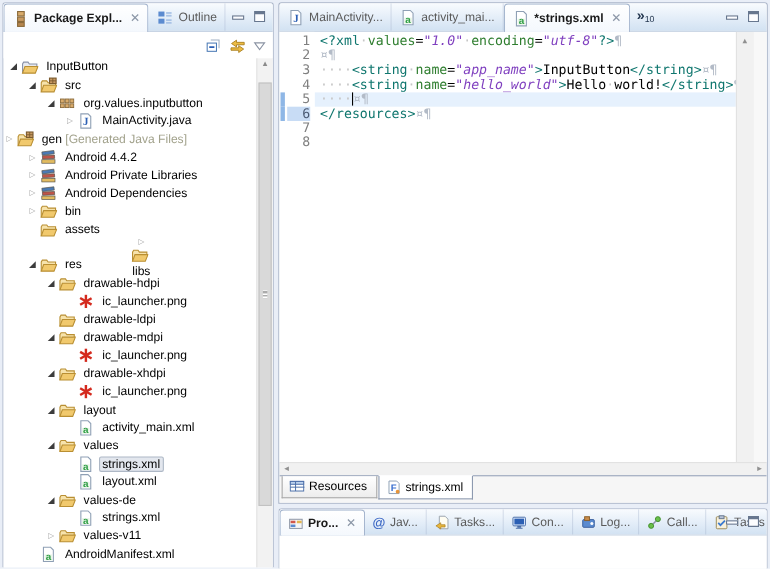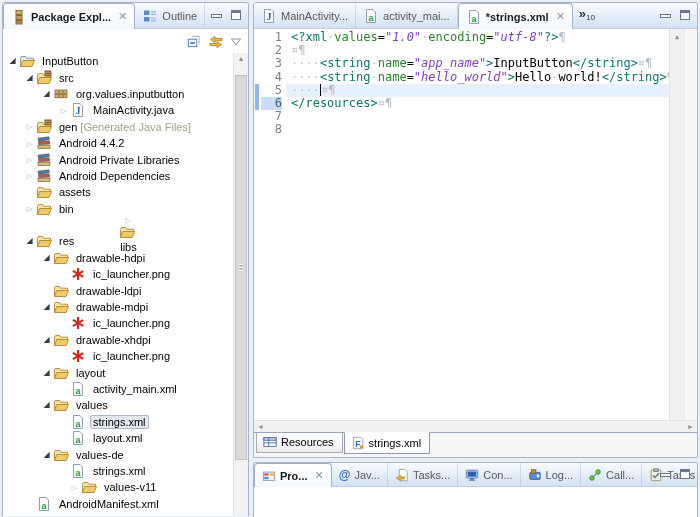--- a/index.html
+++ b/index.html
@@ -189,21 +189,21 @@
       <div class="trow" style="padding-left: 55px;">
         <span class="arrow">▷</span>
         <span class="icon ticon">
           <svg width="16" height="16" viewBox="0 0 16 16">
             <path d="M3.5 1.5h6.5l2.5 2.5v10.5H3.5z" fill="#fff" stroke="#8fa0b5"></path>
             <text x="8" y="12" font-size="10" font-weight="bold" fill="#2b5fb4" text-anchor="middle" font-family="Liberation Serif,serif">J</text>
           </svg>
         </span>
         <span class="tlabel">MainActivity.java</span>
       </div>
-      <div class="trow" style="padding-left: 21px; align-items: center;">
+      <div class="trow" style=" align-items: center;">
         <span class="arrow">▷</span>
         <span class="icon ticon">
           <svg width="16" height="16" viewBox="0 0 16 16">
             <path d="M1.5 13.5V5.2l1-1.7h4l1.2 1.7h6.8v2.3" fill="#f7e3ac" stroke="#b98f33"></path>
             <path d="M1.5 13.5l2.2-6h11.8l-2.4 6z" fill="#f1c96d" stroke="#b98f33"></path>
             <rect x="9" y="1" width="6" height="5" fill="#c89a62" stroke="#7a5a2e"></rect>
             <path d="M9 3.5h6M12 1v5" stroke="#7a5a2e" stroke-width="0.8"></path>
           </svg>
         </span>
         <span class="tlabel">gen</span>
@@ -242,38 +242,38 @@
             <g stroke="#55524a" stroke-width="0.6">
               <rect x="2.2" y="2.5" width="11" height="3" fill="#4a7ab5" transform="rotate(-7 7.5 4)"></rect>
               <rect x="2.6" y="6.3" width="11" height="3" fill="#bf5448" transform="rotate(-3 8 7.5)"></rect>
               <rect x="2" y="10.2" width="12" height="3.2" fill="#e2bb60"></rect>
             </g>
           </svg>
         </span>
         <span class="tlabel">Android Dependencies</span>
       </div>
       <div class="trow" style="padding-left: 21px;">
+        <span class="arrow">▷</span>
+        <span class="icon ticon">
+          <svg width="16" height="16" viewBox="0 0 16 16">
+            <path d="M1.5 13.5V5.2l1-1.7h4l1.2 1.7h6.8v2.3" fill="#f7e3ac" stroke="#b98f33"></path>
+            <path d="M1.5 13.5l2.2-6h11.8l-2.4 6z" fill="#f1c96d" stroke="#b98f33"></path>
+          </svg>
+        </span>
+        <span class="tlabel">bin</span>
+      </div>
+      <div class="trow" style="padding-left: 21px;">
         <span class="arrow"></span>
         <span class="icon ticon">
           <svg width="16" height="16" viewBox="0 0 16 16">
             <path d="M1.5 13.5V5.2l1-1.7h4l1.2 1.7h6.8v2.3" fill="#f7e3ac" stroke="#b98f33"></path>
             <path d="M1.5 13.5l2.2-6h11.8l-2.4 6z" fill="#f1c96d" stroke="#b98f33"></path>
           </svg>
         </span>
         <span class="tlabel">assets</span>
-      </div>
-      <div class="trow" style="padding-left: 21px;">
-        <span class="arrow">▷</span>
-        <span class="icon ticon">
-          <svg width="16" height="16" viewBox="0 0 16 16">
-            <path d="M1.5 13.5V5.2l1-1.7h4l1.2 1.7h6.8v2.3" fill="#f7e3ac" stroke="#b98f33"></path>
-            <path d="M1.5 13.5l2.2-6h11.8l-2.4 6z" fill="#f1c96d" stroke="#b98f33"></path>
-          </svg>
-        </span>
-        <span class="tlabel">bin</span>
       </div>
       <div class="trow" style="padding-left: 21px; flex-direction: column;">
         <span class="arrow">▷</span>
         <span class="icon ticon">
           <svg width="16" height="16" viewBox="0 0 16 16">
             <path d="M1.5 13.5V5.2l1-1.7h4l1.2 1.7h6.8v2.3" fill="#f7e3ac" stroke="#b98f33"></path>
             <path d="M1.5 13.5l2.2-6h11.8l-2.4 6z" fill="#f1c96d" stroke="#b98f33"></path>
           </svg>
         </span>
         <span class="tlabel">libs</span>
@@ -434,21 +434,21 @@
         <span class="arrow"></span>
         <span class="icon ticon">
           <svg width="16" height="16" viewBox="0 0 16 16">
             <path d="M3.5 1.5h6.5l2.5 2.5v10.5H3.5z" fill="#fff" stroke="#8fa0b5"></path>
             <rect x="4.5" y="8" width="7" height="5.5" fill="#e9f6e9"></rect>
             <text x="8" y="13" font-size="9" font-weight="bold" fill="#2f9e44" text-anchor="middle">a</text>
           </svg>
         </span>
         <span class="tlabel">strings.xml</span>
       </div>
-      <div class="trow" style="padding-left: 38px; margin-left: 28px;">
+      <div class="trow" style="padding-left: 38px;">
         <span class="arrow">▷</span>
         <span class="icon ticon">
           <svg width="16" height="16" viewBox="0 0 16 16">
             <path d="M1.5 13.5V5.2l1-1.7h4l1.2 1.7h6.8v2.3" fill="#f7e3ac" stroke="#b98f33"></path>
             <path d="M1.5 13.5l2.2-6h11.8l-2.4 6z" fill="#f1c96d" stroke="#b98f33"></path>
           </svg>
         </span>
         <span class="tlabel">values-v11</span>
       </div>
       <div class="trow" style="padding-left: 21px;">

